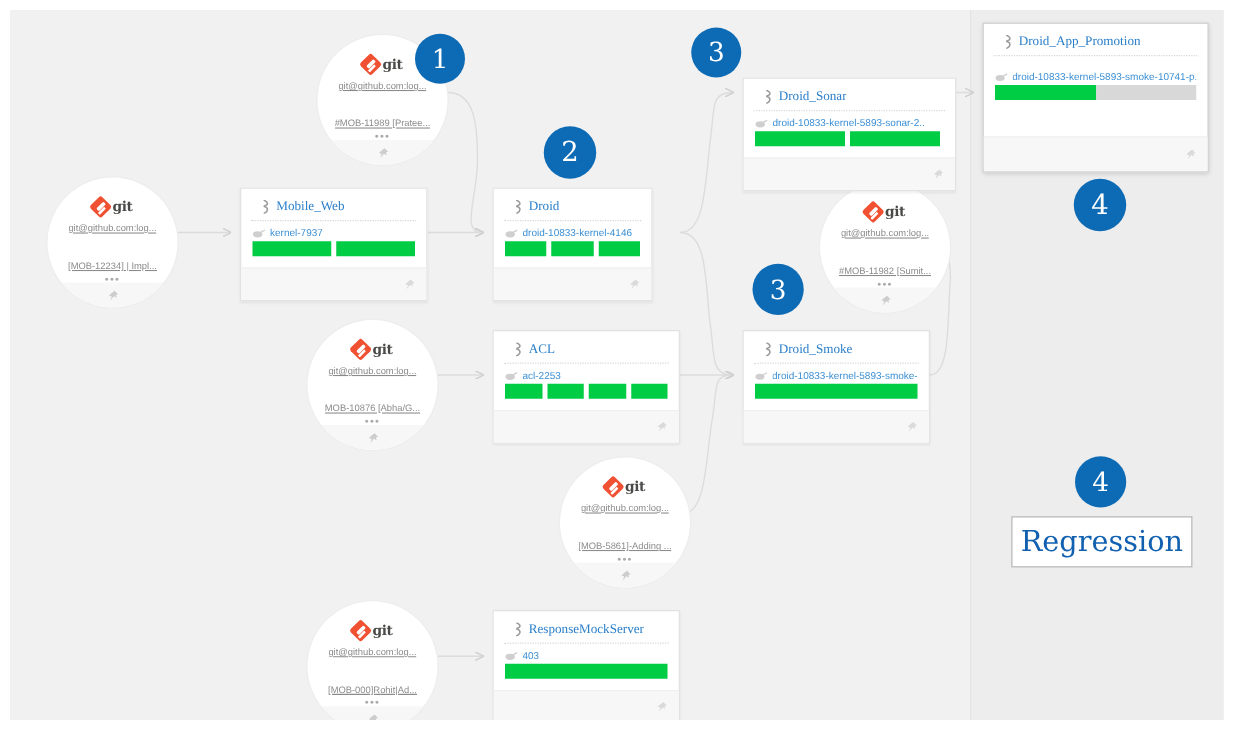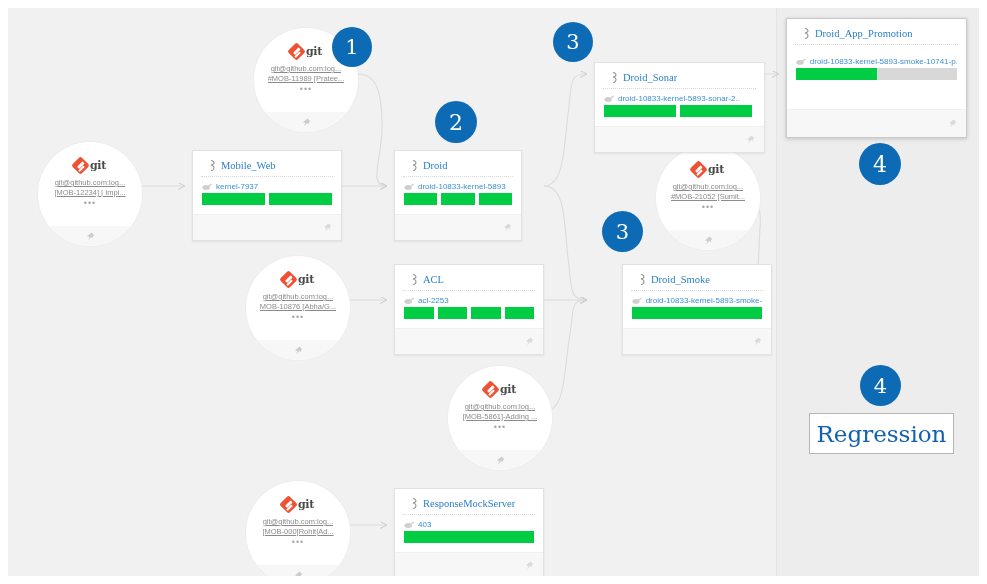--- a/index.html
+++ b/index.html
@@ -26,21 +26,21 @@
   .gitnode .logo{margin-top:17px;display:flex;align-items:center;gap:3px;}
   .gitnode .logo .diamond{width:13px;height:13px;background:#f05133;
            transform:rotate(45deg);border-radius:2px;position:relative;}
   .gitnode .logo .diamond::after{content:"";position:absolute;left:5px;top:2px;
            width:2.5px;height:8px;background:#ffffff;border-radius:1px;
            box-shadow:3px 2px 0 -0.5px #ffffff;}
   .gitnode .logo .word{font-family:"DejaVu Serif", serif;font-weight:bold;
            font-size:11px;color:#4a4a48;letter-spacing:-0.3px;}
   .gitnode .l1,.gitnode .l2{font-size:7.5px;color:#8b8b8b;margin-top:6px;
            white-space:nowrap;max-width:96px;overflow:hidden;text-align:right;text-decoration:underline;}
-  .gitnode .l2{margin-top:1px;}
+  .gitnode .l2{margin-top:21px;}
   .gitnode .dots{font-size:9px;color:#a9a9a9;margin-top:3px;letter-spacing:1px;
            line-height:6px;}
   .gitnode .foot{position:absolute;bottom:0;left:0;width:104px;height:20px;
            background:#f7f7f7;display:flex;justify-content:center;
            align-items:center;}
   .pin{width:9px;height:9px;opacity:.45;}
 
   
   .card{position:absolute;background:#ffffff;border:1px solid #e2e2e2;
         box-shadow:0 1px 2px rgba(0,0,0,.07);box-sizing:border-box;}
@@ -183,21 +183,21 @@
         </svg>
     </div>
   </div>
 
   <div class="gitnode" style="left:648px;top:138px;">
     <div class="logo">
       <span class="diamond"></span>
       <span class="word">git</span>
     </div>
     <div class="l1">git@github.com:log...</div>
-    <div class="l2">#MOB-21052 [Sumit...</div>
+    <div class="l2">#MOB-11982 [Sumit...</div>
     <div class="dots">•••</div>
     <div class="foot">
       <svg class="pin" viewBox="0 0 16 16">
         <path d="M10 1 L15 6 L12 7 L13 11 L9 9 L4 15 L6 9 L2 8 L5 5 Z" fill="#9a9a9a"></path>
         </svg>
     </div>
   </div>
 
   <div class="card" style="left:184px;top:142px;width:150px;height:91px;">
     <div class="hdr">
@@ -229,21 +229,21 @@
       <svg width="7" height="11" viewBox="0 0 7 11">
         <path d="M1 0 C5 2 5 4 1 5 C5 6 5 9 1 11" fill="none" stroke="#9a9a9a" stroke-width="1.2"></path>
       </svg>
       <span class="ttl">Droid</span>
     </div>
     <div class="branch">
       <svg width="10" height="8" viewBox="0 0 12 9">
         <ellipse cx="5" cy="5" rx="4.5" ry="3" fill="#cfcfcf"></ellipse>
         <path d="M8 3 L12 1" stroke="#cfcfcf" stroke-width="1.3"></path>
       </svg>
-      <span class="bname">droid-10833-kernel-5893</span>
+      <span class="bname">droid-10833-kernel-4146</span>
     </div>
     <div class="bars">
       <span class="seg" style="width:46px;"></span>
       <span class="seg" style="width:46px;"></span>
       <span class="seg" style="width:46px;"></span>
     </div>
     <div class="foot">
       <svg class="pin" viewBox="0 0 16 16">
         <path d="M10 1 L15 6 L12 7 L13 11 L9 9 L4 15 L6 9 L2 8 L5 5 Z" fill="#b8b8b8"></path>
         </svg>
@@ -295,21 +295,21 @@
       <span class="seg" style="width:72px;"></span>
       <span class="seg" style="width:72px;"></span>
     </div>
     <div class="foot">
       <svg class="pin" viewBox="0 0 16 16">
         <path d="M10 1 L15 6 L12 7 L13 11 L9 9 L4 15 L6 9 L2 8 L5 5 Z" fill="#b8b8b8"></path>
         </svg>
     </div>
   </div>
 
-  <div class="card" style="left:586px;top:256px;width:150px;height:91px;margin-left:28px;">
+  <div class="card" style="left:586px;top:256px;width:150px;height:91px;">
     <div class="hdr">
       <svg width="7" height="11" viewBox="0 0 7 11">
         <path d="M1 0 C5 2 5 4 1 5 C5 6 5 9 1 11" fill="none" stroke="#9a9a9a" stroke-width="1.2"></path>
       </svg>
       <span class="ttl">Droid_Smoke</span>
     </div>
     <div class="branch">
       <svg width="10" height="8" viewBox="0 0 12 9">
         <ellipse cx="5" cy="5" rx="4.5" ry="3" fill="#cfcfcf"></ellipse>
         <path d="M8 3 L12 1" stroke="#cfcfcf" stroke-width="1.3"></path>

